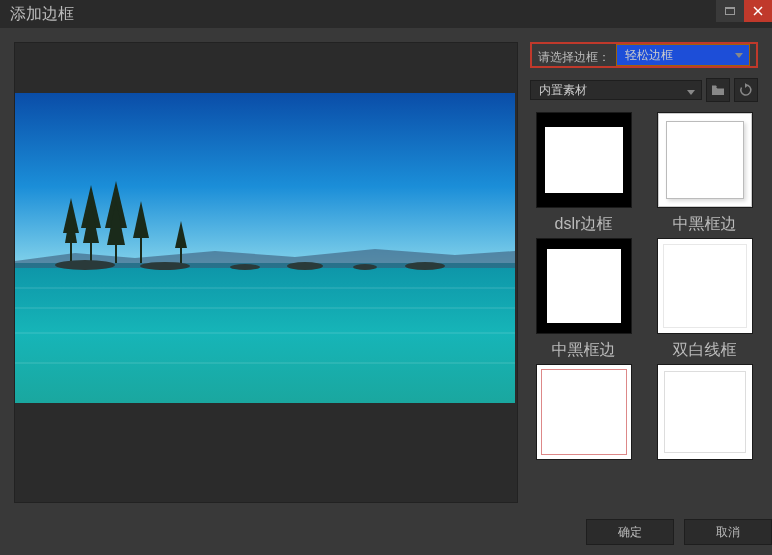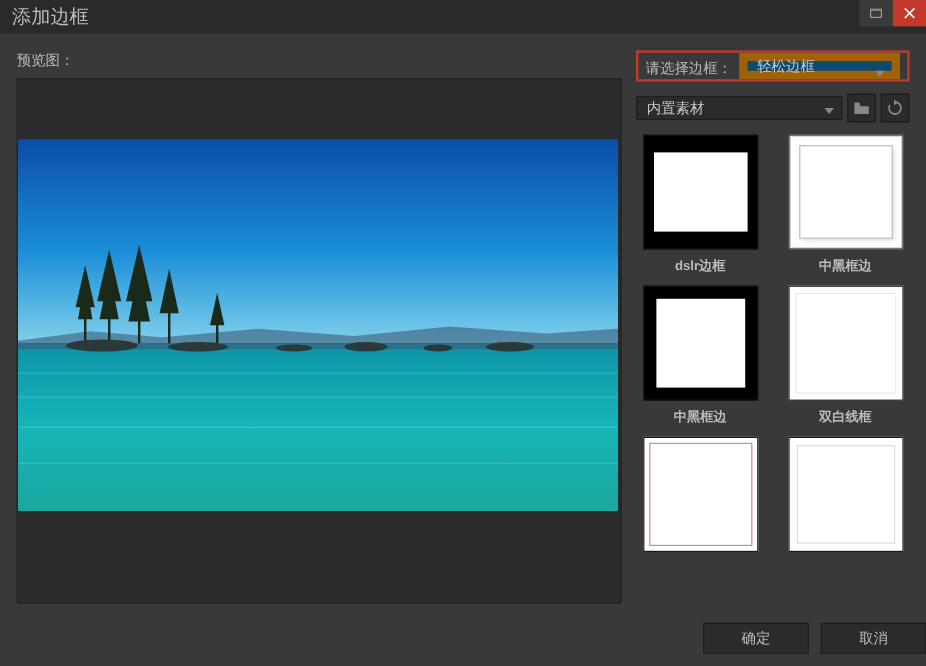--- a/index.html
+++ b/index.html
@@ -12,30 +12,30 @@
 .titlebar-btn.max { background: #3a3a3a; }
 .titlebar-btn.close { background: #c0392b; }
 .content { flex: 1; display: flex; padding: 14px 14px 6px 14px; gap: 12px; }
 .left { flex: 1; display: flex; flex-direction: column; }
 .preview-label { color: #bbb; font-size: 12px; margin-bottom: 6px; }
 .preview-area { flex: 1; background: #2b2b2b; border: 1px solid #222; position: relative; overflow: hidden; }
 .preview-img { position: absolute; top: 50px; left: 0; right: 0; height: 310px; }
 .right { width: 228px; display: flex; flex-direction: column; }
 .select-row { display: flex; align-items: flex-end; border: 2px solid #c0392b; padding: 0 6px; gap: 6px; margin-bottom: 10px; }
 .select-label { color: #bbb; font-size: 12px; }
-.select-dd { flex: 1; background: #0c4a6e; border: 7px solid #a16207; height: 22px; display: flex; align-items: center; padding: 0 8px; color: #ccc; font-size: 12px; position: relative; cursor: pointer; }
+.select-dd { flex: 1; background: #1d4ed8; border: 1px solid #a16207; height: 22px; display: flex; align-items: center; padding: 0 8px; color: #ccc; font-size: 12px; position: relative; cursor: pointer; }
 .select-dd::after { content: ""; position: absolute; right: 6px; top: 8px; border-left: 4px solid transparent; border-right: 4px solid transparent; border-top: 5px solid #888; }
 .source-row { display: flex; align-items: center; gap: 4px; margin-bottom: 10px; }
 .source-dd { flex: 1; background: #2b2b2b; border: 1px solid #1e1e1e; height: 20px; display: flex; align-items: center; padding: 0 8px; color: #ccc; font-size: 12px; position: relative; cursor: pointer; }
 .source-dd::after { content: ""; position: absolute; right: 6px; top: 9px; border-left: 4px solid transparent; border-right: 4px solid transparent; border-top: 5px solid #888; }
 .icon-btn { width: 24px; height: 24px; background: #2b2b2b; border: 1px solid #1e1e1e; display: flex; align-items: center; justify-content: center; cursor: pointer; }
 .thumbs { flex: 1; display: grid; grid-template-columns: 1fr 1fr; gap: 10px 14px; align-content: start; overflow: hidden; }
 .thumb-item { display: flex; flex-direction: column; align-items: center; gap: 6px; cursor: pointer; }
 .thumb { width: 96px; height: 96px; background: #2b2b2b; border: 1px solid #1a1a1a; position: relative; }
-.thumb-label { color: #bbb; font-size: 11px; text-align: center; height: 14px; font-weight: bold; }
+.thumb-label { color: #bbb; font-size: 16px; text-align: center; height: 14px; }
 .footer { height: 46px; display: flex; justify-content: flex-end; align-items: center; gap: 10px; }
 .btn { width: 88px; height: 26px; background: #2b2b2b; border: 1px solid #1e1e1e; color: #bbb; font-size: 12px; display: flex; align-items: center; justify-content: center; cursor: pointer; }
 
 .t-dslr { background: #000; }
 .t-dslr .inner { position: absolute; top: 14px; left: 8px; right: 8px; bottom: 14px; background: #fff; }
 .t-white-mid { background: #fff; box-shadow: inset 0 0 0 1px #ccc; }
 .t-white-mid .inner { position: absolute; top: 8px; left: 8px; right: 8px; bottom: 8px; border: 1px solid #bbb; box-shadow: 2px 2px 4px rgba(0,0,0,0.15); background: #fff; }
 .t-black-mid { background: #000; }
 .t-black-mid .inner { position: absolute; top: 10px; left: 10px; right: 10px; bottom: 10px; background: #fff; }
 .t-dbl-white { background: #fff; }
@@ -62,21 +62,20 @@
         <svg width="10" height="10">
             <line x1="1" y1="1" x2="9" y2="9" stroke="#fff" stroke-width="1.4"></line>
             <line x1="9" y1="1" x2="1" y2="9" stroke="#fff" stroke-width="1.4"></line>
           </svg>
       </div>
     </div>
   </div>
 
   <div class="content">
     <div class="left">
-      <div class="preview-label">预览图：</div>
       <div class="preview-area">
         <svg class="preview-img" viewBox="0 0 500 310" preserveAspectRatio="none">
           <defs>
             <linearGradient id="sky" x1="0" y1="0" x2="0" y2="1">
               <stop offset="0" stop-color="#0a4da8"></stop>
               <stop offset="0.55" stop-color="#1b8ed8"></stop>
               <stop offset="1" stop-color="#7fd0ea"></stop>
             </linearGradient>
             <linearGradient id="water" x1="0" y1="0" x2="0" y2="1">
               <stop offset="0" stop-color="#0d94a8"></stop>

